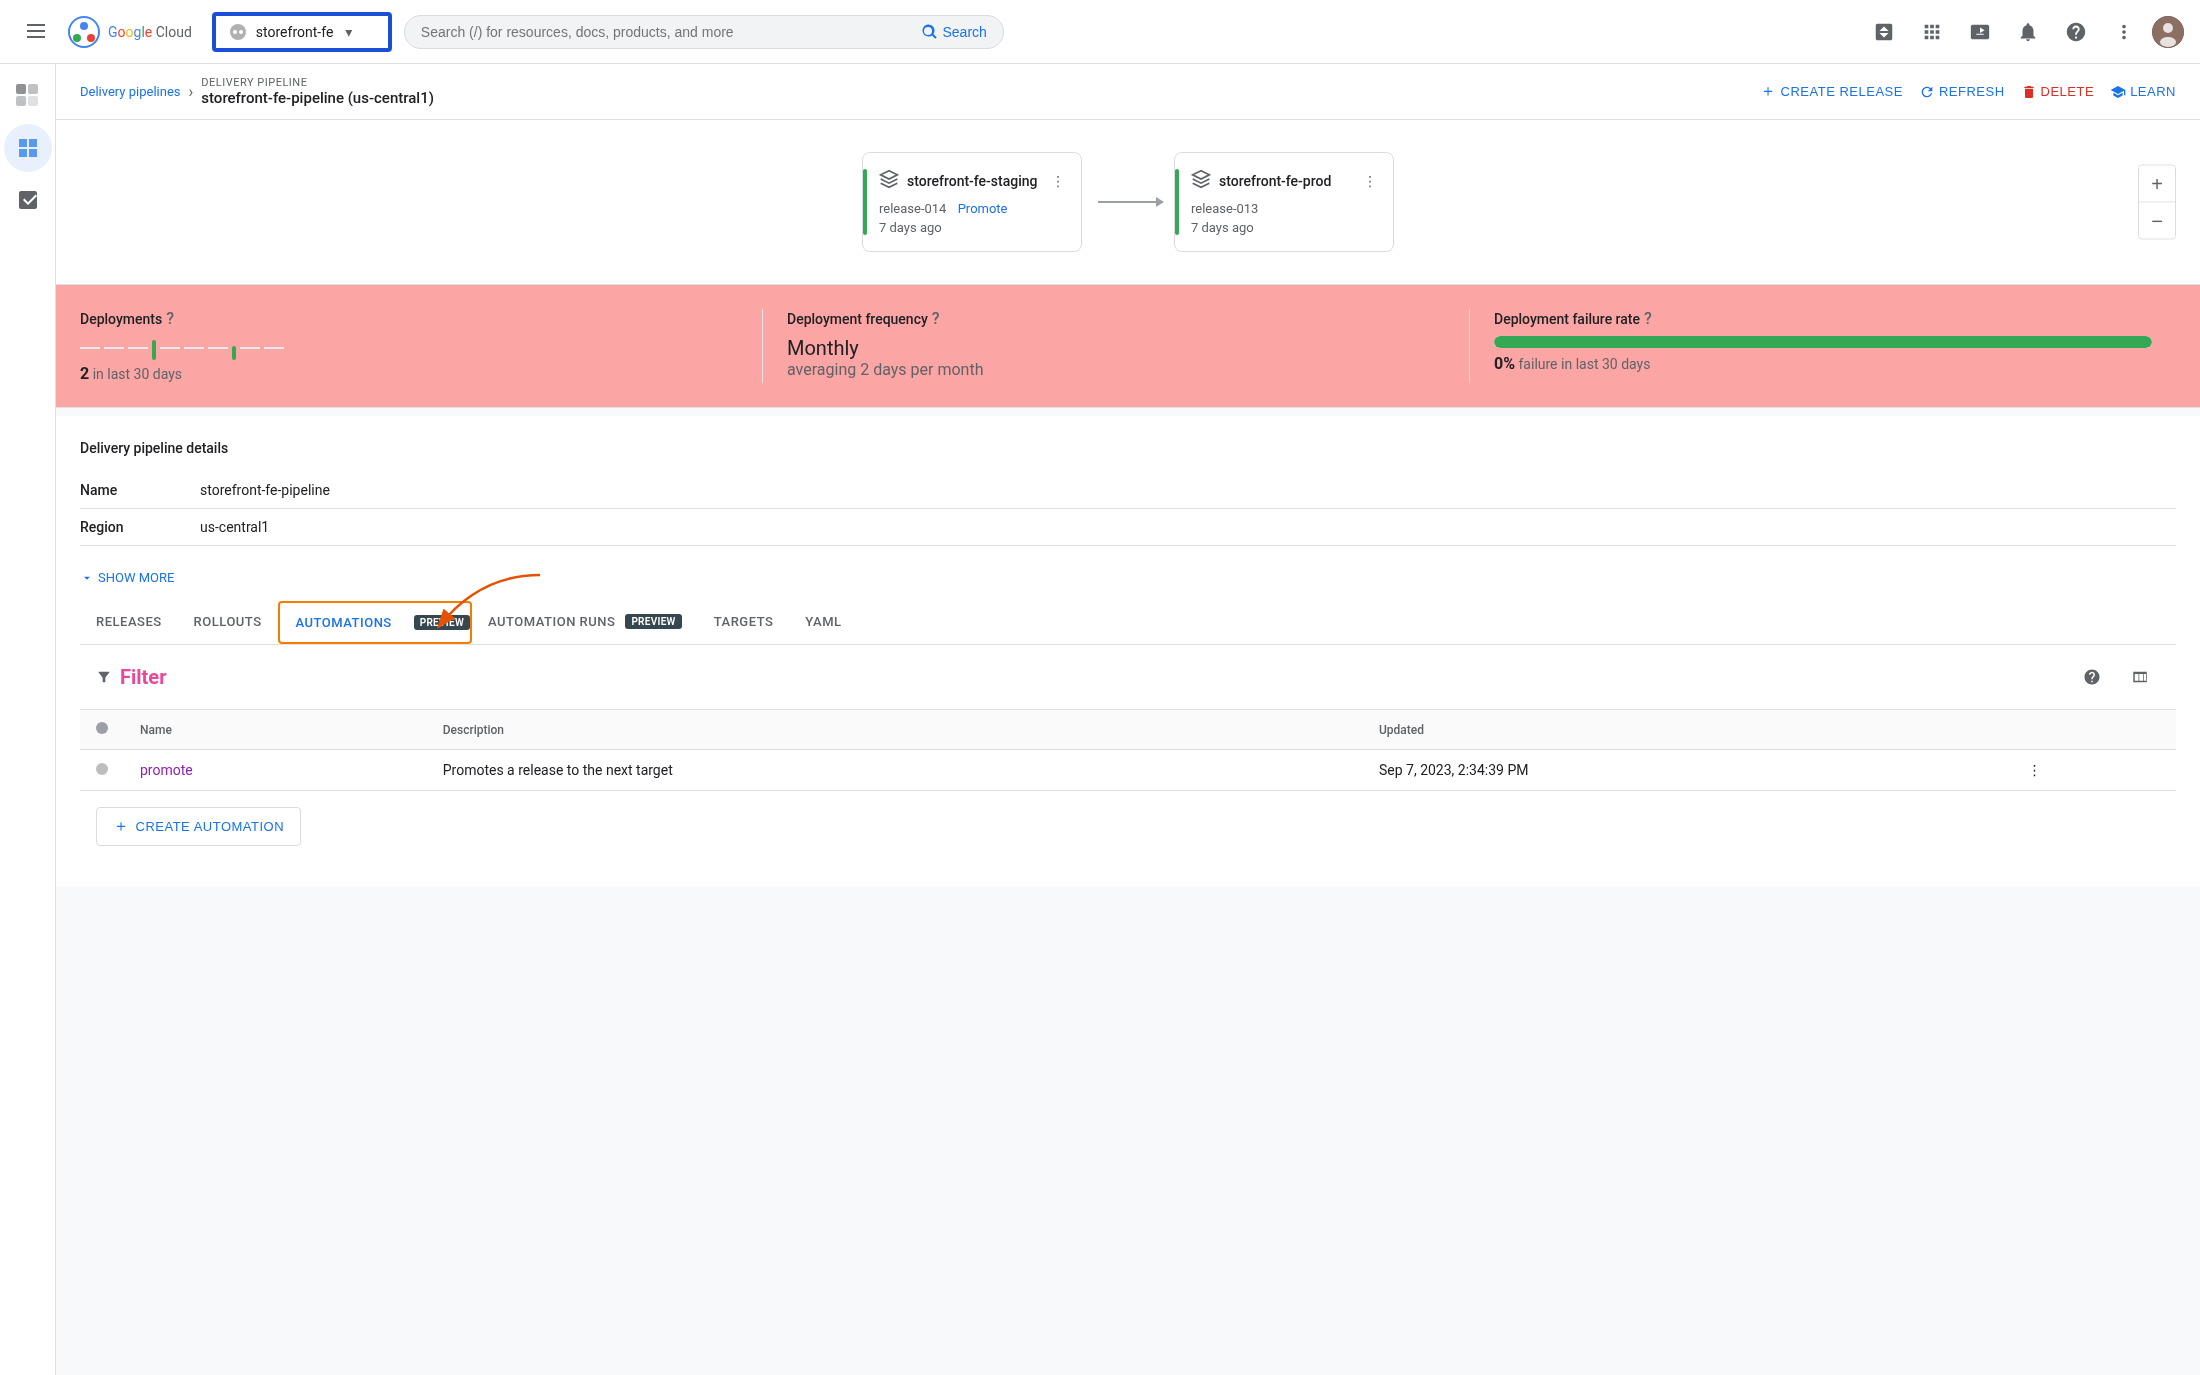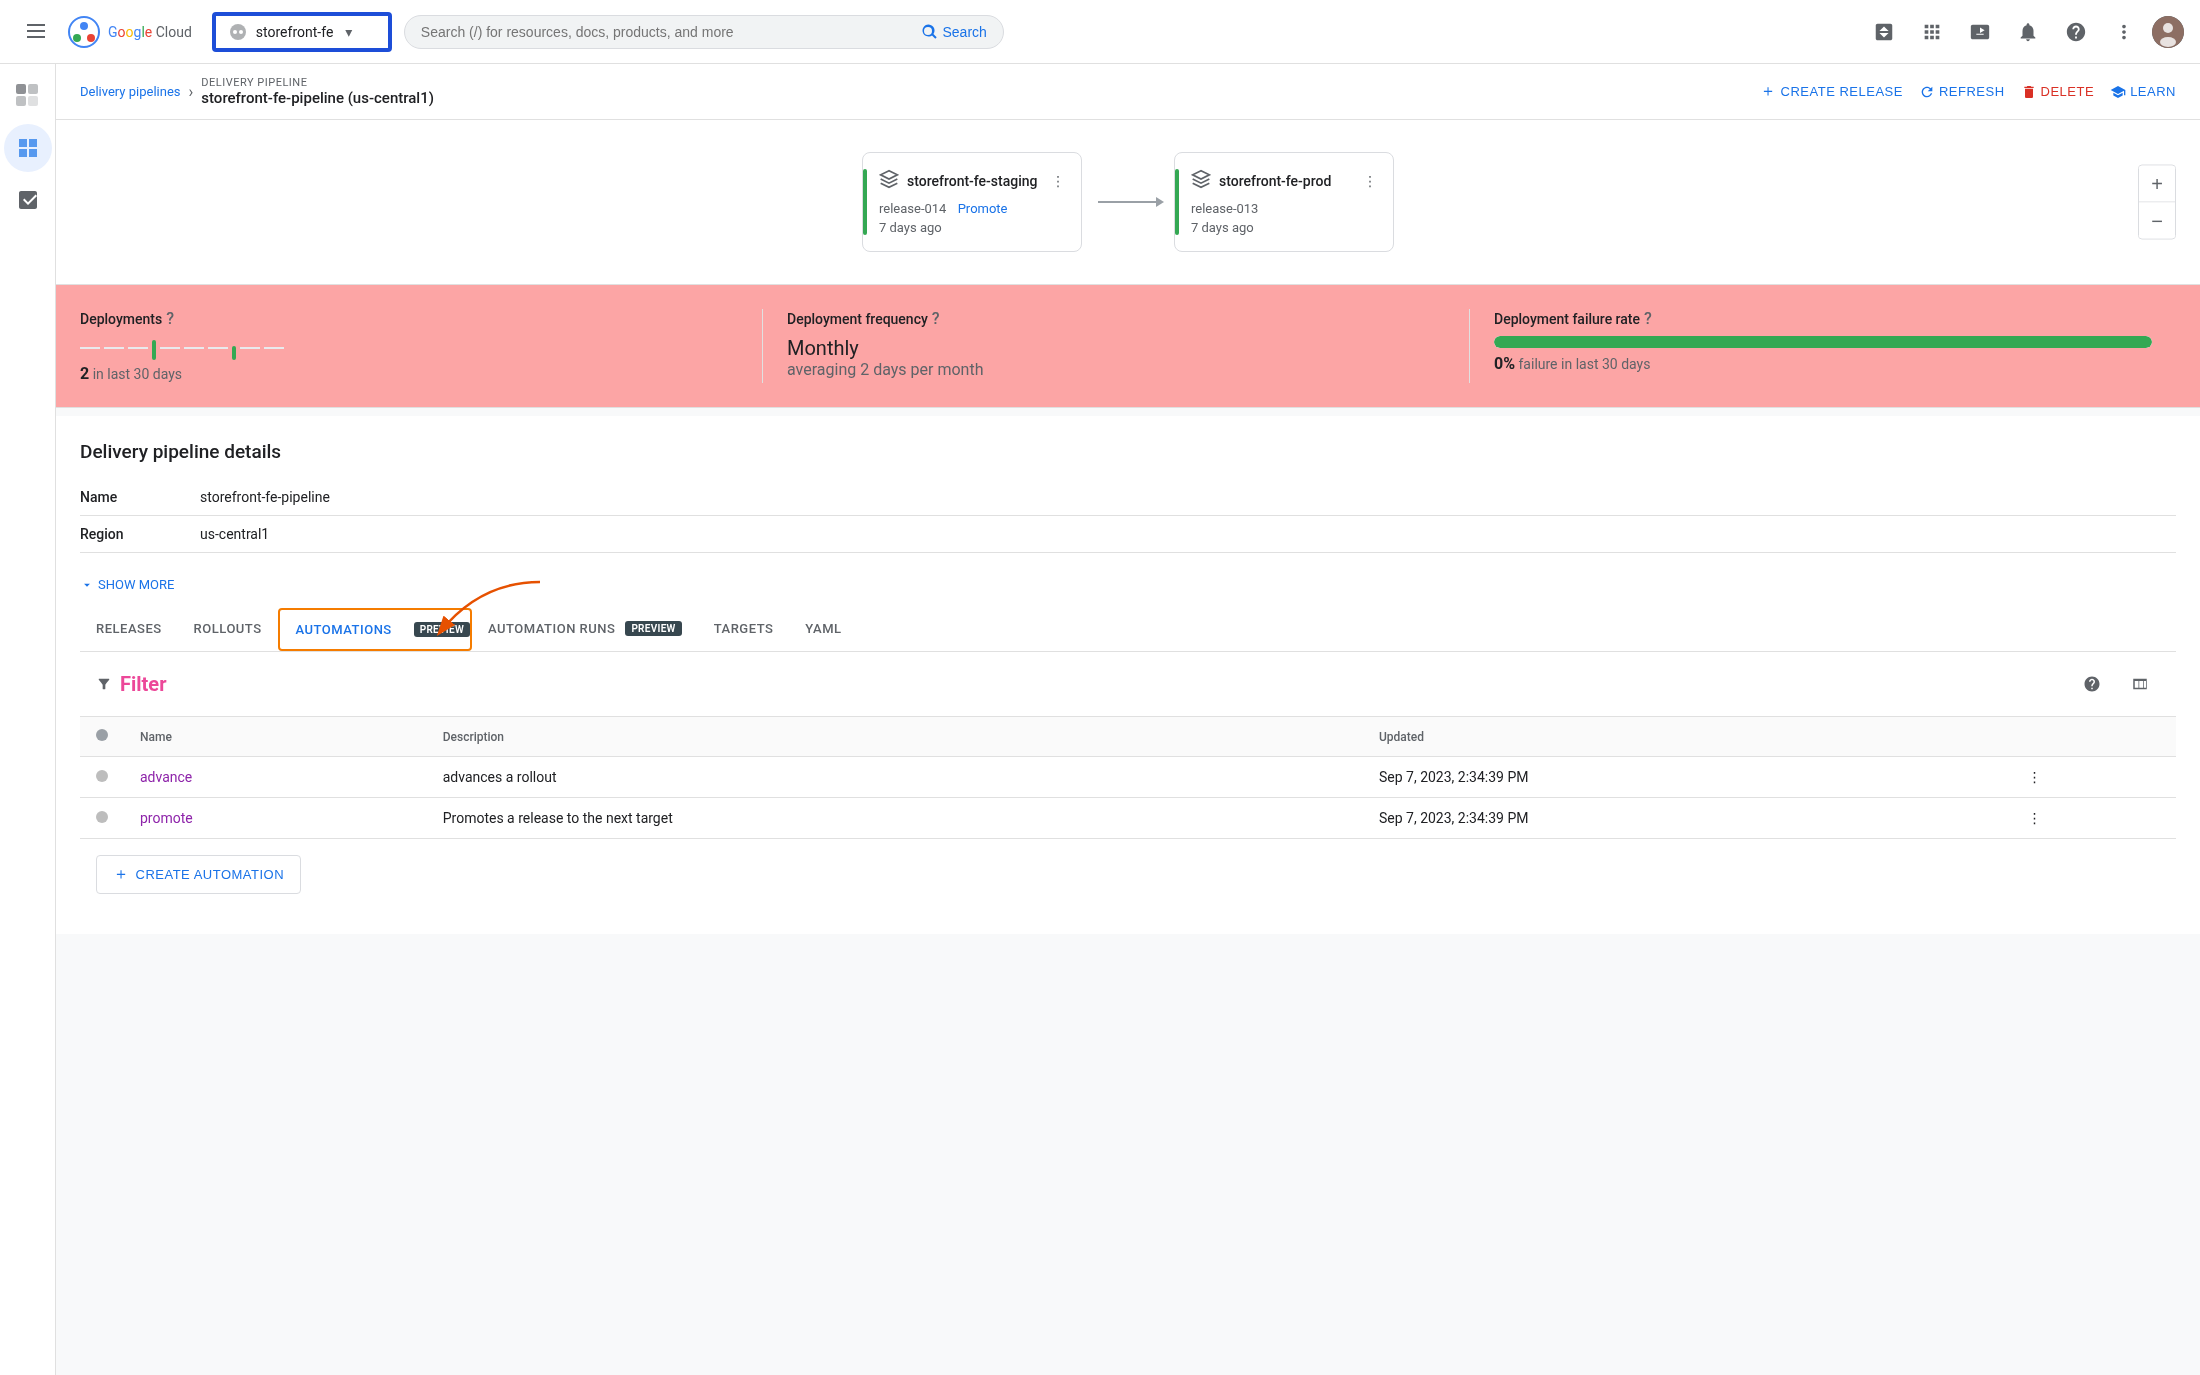--- a/index.html
+++ b/index.html
@@ -261,21 +261,21 @@
     .progress-bar-wrap { height: 12px; background: #e8eaed; border-radius: 6px; margin-bottom: 6px; overflow: hidden; }
     .progress-bar-fill { height: 100%; background: #34a853; border-radius: 6px; }
 
     
     .details-section {
       background: #fff;
       padding: 24px;
       margin-top: 8px;
     }
     .details-title {
-      font-size: 19px;
+      font-size: 14px;
       font-weight: 500;
       color: #202124;
       margin-bottom: 16px;
     }
     .details-table { width: 100%; border-collapse: collapse; }
     .details-table tr { border-bottom: 1px solid #e0e0e0; }
     .details-table td { padding: 10px 16px 10px 0; font-size: 14px; }
     .details-table td:first-child { font-weight: 500; width: 120px; color: #202124; }
     .details-table td:last-child { color: #202124; }
     .show-more { color: #1a73e8; font-size: 13px; cursor: pointer; display: flex; align-items: center; gap: 4px; margin-top: 24px; }
@@ -725,31 +725,20 @@
               <th>Updated</th>
               <th></th>
             </tr>
           </thead>
           <tbody>
             <tr>
               <td>
                 <span class="status-dot" style="background:#bdbdbd;"></span>
               </td>
               <td>
-                <a class="name-link">advance</a>
-              </td>
-              <td>advances a rollout</td>
-              <td>Sep 7, 2023, 2:34:39 PM</td>
-              <td class="row-menu">⋮</td>
-            </tr>
-            <tr>
-              <td>
-                <span class="status-dot" style="background:#bdbdbd;"></span>
-              </td>
-              <td>
                 <a class="name-link">promote</a>
               </td>
               <td>Promotes a release to the next target</td>
               <td>Sep 7, 2023, 2:34:39 PM</td>
               <td class="row-menu">⋮</td>
             </tr>
           </tbody>
         </table>
 
         <button class="create-auto-btn">

